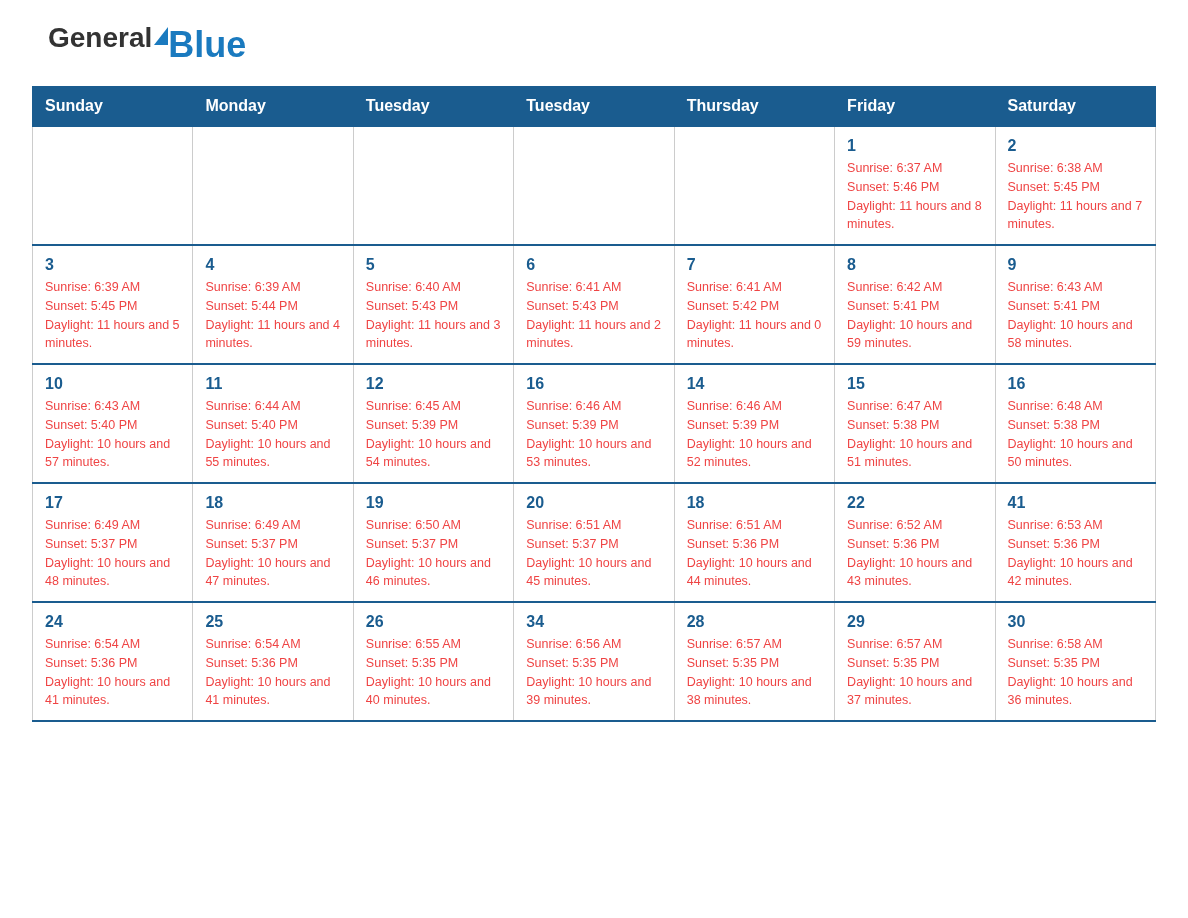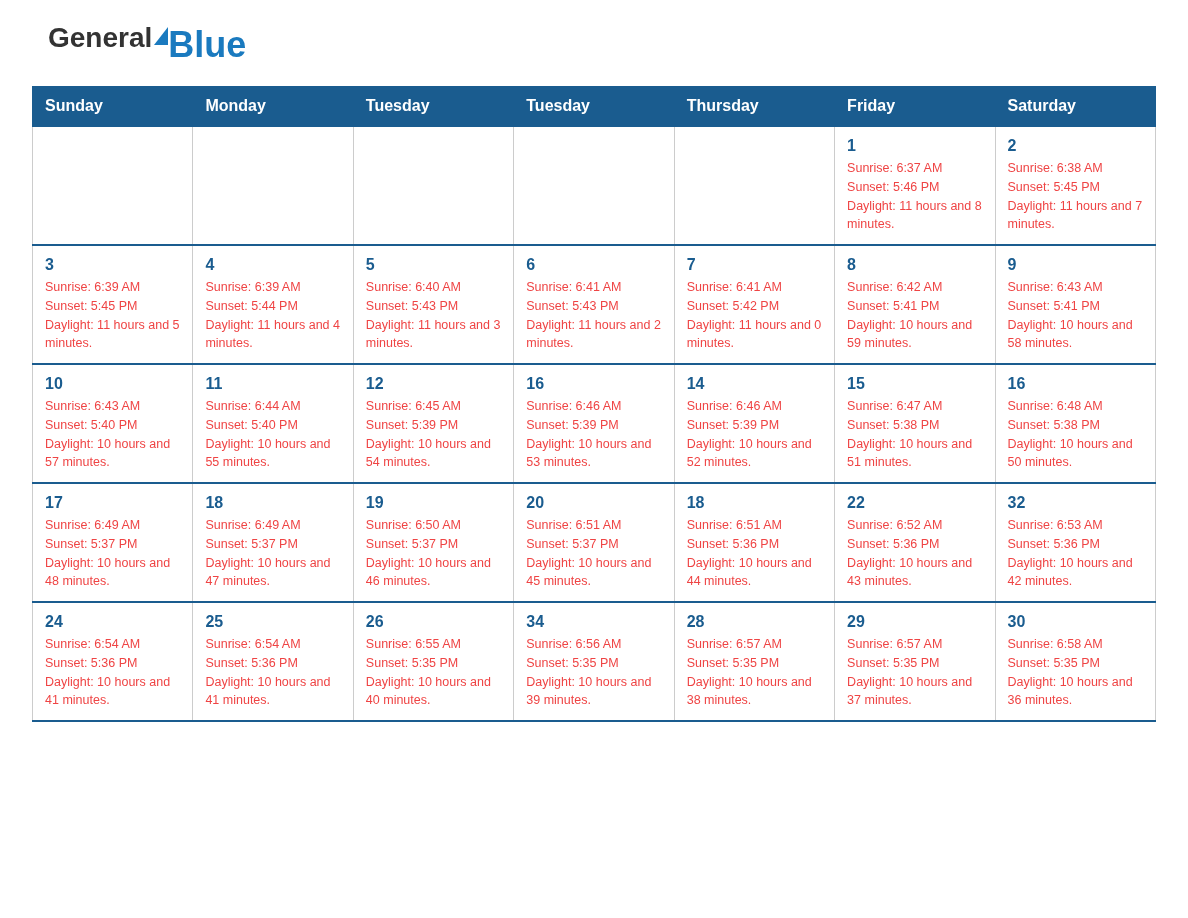--- a/index.html
+++ b/index.html
@@ -250,21 +250,21 @@
         </td>
         <td>
           <span class="day-number">18</span>
           <div class="day-info">Sunrise: 6:51 AM<br>Sunset: 5:36 PM<br>Daylight: 10 hours and 44 minutes.</div>
         </td>
         <td>
           <span class="day-number">22</span>
           <div class="day-info">Sunrise: 6:52 AM<br>Sunset: 5:36 PM<br>Daylight: 10 hours and 43 minutes.</div>
         </td>
         <td>
-          <span class="day-number">32</span>
+          <span class="day-number">41</span>
           <div class="day-info">Sunrise: 6:53 AM<br>Sunset: 5:36 PM<br>Daylight: 10 hours and 42 minutes.</div>
         </td>
       </tr>
       <tr>
         <td>
           <span class="day-number">24</span>
           <div class="day-info">Sunrise: 6:54 AM<br>Sunset: 5:36 PM<br>Daylight: 10 hours and 41 minutes.</div>
         </td>
         <td>
           <span class="day-number">25</span>

